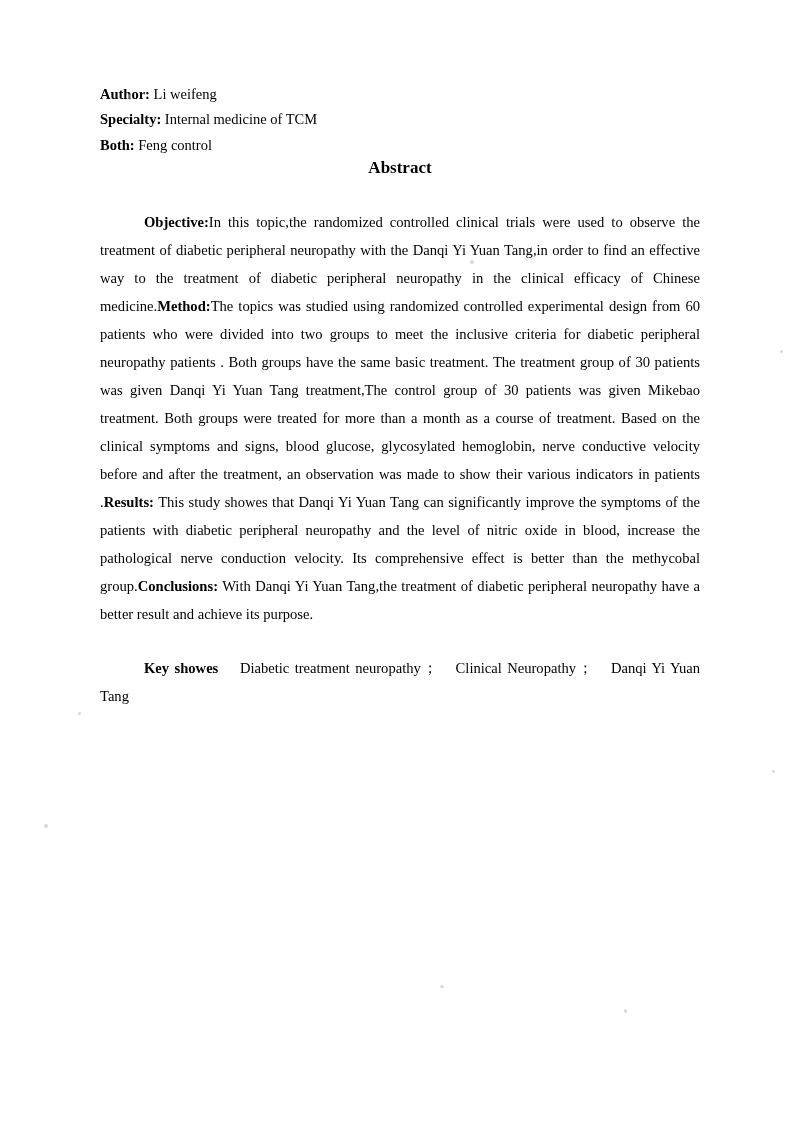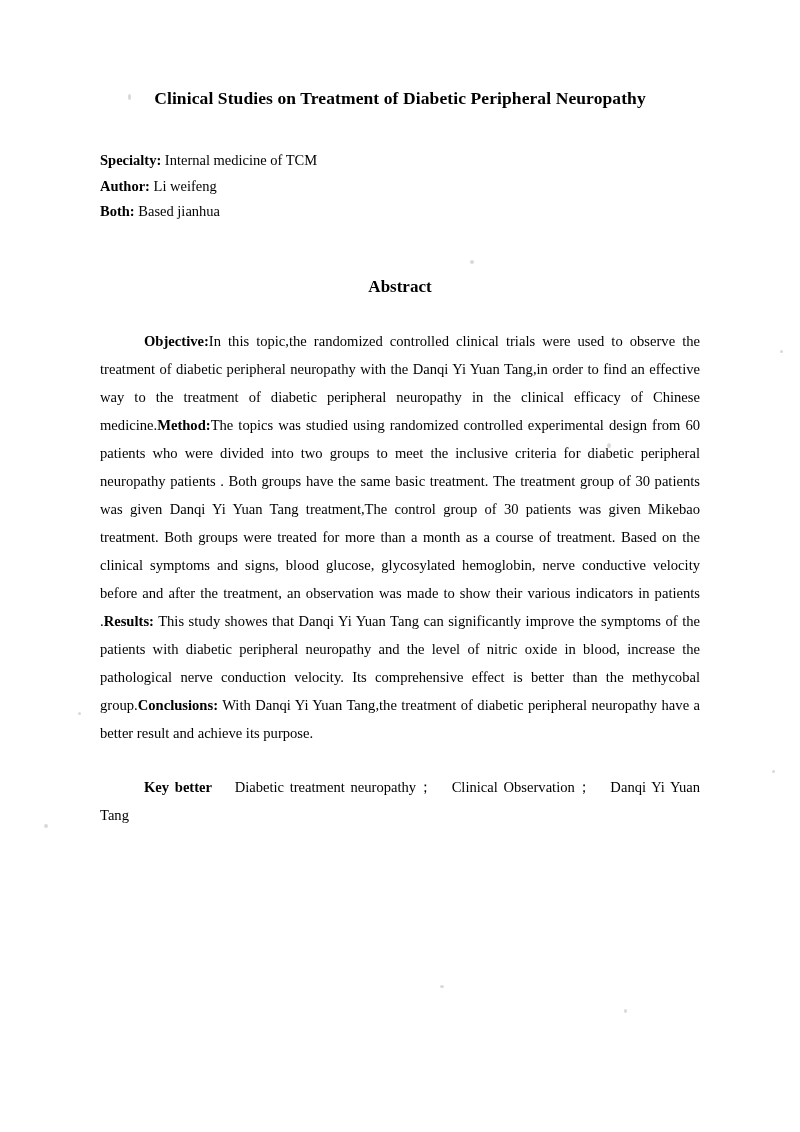--- a/index.html
+++ b/index.html
@@ -38,21 +38,20 @@
   .meta-block {
     margin-top: 34px;
     font-size: 14.5px;
     line-height: 1.75;
     text-align: left;
   }
   .meta-row .meta-label {
     font-weight: bold;
   }
   .abstract-heading {
-    margin-top: 52px;
     text-align: center;
     font-size: 17px;
     font-weight: bold;
   }
   .abstract-body {
     margin-top: 30px;
     font-size: 14.6px;
     line-height: 1.92;
     text-align: justify;
     text-justify: inter-word;
@@ -92,35 +91,34 @@
   <div class="speck" style="left:780px;top:268px;width:3px;height:3px;"></div>
   <div class="speck" style="left:607px;top:361px;width:4px;height:5px;"></div>
   <div class="speck" style="left:78px;top:630px;width:3px;height:3px;"></div>
   <div class="speck" style="left:44px;top:742px;width:4px;height:4px;"></div>
   <div class="speck" style="left:772px;top:688px;width:3px;height:3px;"></div>
   <div class="speck" style="left:440px;top:903px;width:4px;height:3px;"></div>
   <div class="speck" style="left:624px;top:927px;width:3px;height:4px;"></div>
 
   <div class="title-block">
     <div class="doc-title">
-      <span>Clinical Studies on Treatment of Diabetic Peripheral Neuropathy</span>
     </div>
   </div>
 
   <div class="meta-block">
     <div class="meta-row">
+      <span class="meta-label">Author:</span><span> Li weifeng</span>
+    </div>
+    <div class="meta-row">
       <span class="meta-label">Specialty:</span><span> Internal medicine of TCM</span>
     </div>
     <div class="meta-row">
-      <span class="meta-label">Author:</span><span> Li weifeng</span>
-    </div>
-    <div class="meta-row">
-      <span class="meta-label">Both:</span><span> Based jianhua</span>
+      <span class="meta-label">Both:</span><span> Feng control</span>
     </div>
   </div>
 
   <div class="abstract-heading">Abstract</div>
 
   <p class="abstract-body"><b>Objective:</b><span>In this topic,the randomized controlled clinical trials were used to observe the treatment of diabetic peripheral neuropathy with the Danqi Yi Yuan Tang,in order to find an effective way to the treatment of diabetic peripheral neuropathy in the clinical efficacy of Chinese medicine.</span><b>Method:</b><span>The topics was studied using randomized controlled experimental design from 60 patients who were divided into two groups to meet the inclusive criteria for diabetic peripheral neuropathy patients . Both groups have the same basic treatment. The treatment group of 30 patients was given Danqi Yi Yuan Tang treatment,The control group of 30 patients was given Mikebao treatment. Both groups were treated for more than a month as a course of treatment. Based on the  clinical symptoms and signs, blood glucose, glycosylated hemoglobin, nerve conductive velocity before and after the treatment, an observation was made to show their various indicators in patients .</span><b>Results:</b><span> This study showes that Danqi Yi Yuan Tang can significantly improve the symptoms of the patients with diabetic peripheral neuropathy and the level of nitric oxide in  blood, increase the pathological nerve conduction velocity. Its comprehensive effect is better than the methycobal group.</span><b>Conclusions:</b><span> With Danqi Yi Yuan Tang,the treatment of diabetic peripheral neuropathy have a better result and achieve its purpose.</span></p>
 
-  <p class="keywords"><span class="kw-label">Key better</span>&nbsp;&nbsp;&nbsp; <span>Diabetic treatment neuropathy</span><span class="kw-sep">；</span>&nbsp;&nbsp; <span>Clinical Observation</span><span class="kw-sep">；</span>&nbsp;&nbsp; <span>Danqi Yi Yuan Tang</span></p>
+  <p class="keywords"><span class="kw-label">Key showes</span>&nbsp;&nbsp;&nbsp; <span>Diabetic treatment neuropathy</span><span class="kw-sep">；</span>&nbsp;&nbsp; <span>Clinical Neuropathy</span><span class="kw-sep">；</span>&nbsp;&nbsp; <span>Danqi Yi Yuan Tang</span></p>
 
 </div>
 
 </body></html>

